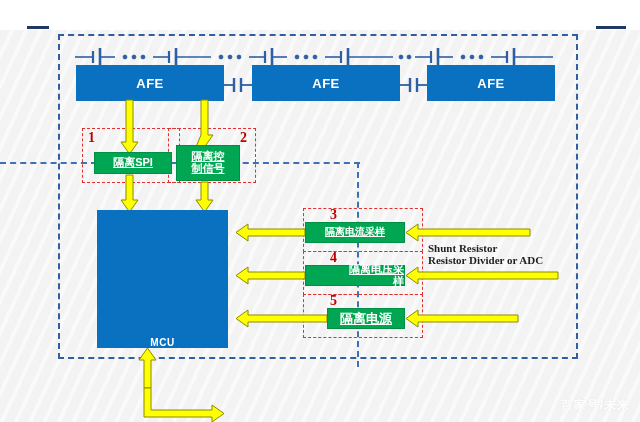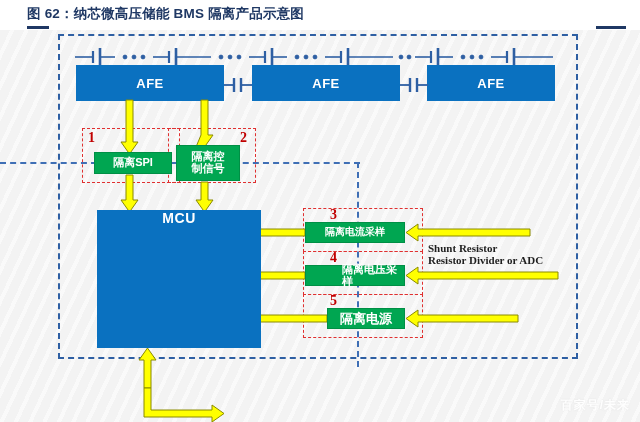--- a/index.html
+++ b/index.html
@@ -78,36 +78,37 @@
   }
   .afe1 { left: 76px;  top: 35px; width: 148px; height: 36px; }
   .afe2 { left: 252px; top: 35px; width: 148px; height: 36px; }
   .afe3 { left: 427px; top: 35px; width: 128px; height: 36px; }
   
   .afe-conn { position: absolute; top: 45px; }
   .afe-conn svg { display: block; }
   
   .mcu {
     position: absolute; left: 97px; top: 180px;
-    width: 164px; height: 138px;
+    width: 131px; height: 138px;
     background: #0a71c0;
-    color: #ffffff; font-size: 14px; font-weight: bold;
-    display: flex; align-items: flex-start; justify-content: center;
+    color: #ffffff; font-size: 10px; font-weight: bold;
+    display: flex; align-items: flex-end; justify-content: center;
     letter-spacing: .6px;
   }
   
   .gbox {
     position: absolute;
     background: #00a651;
     border: 1px solid #008f45;
     color: #ffffff;
     font-weight: bold;
     display: flex; align-items: center; justify-content: center;
-    text-align: left;
+    text-align: right;
     line-height: 1.05;
+    text-decoration: underline;
   }
   .g1 { left: 94px;  top: 122px; width: 78px;  height: 22px; font-size: 11px; }
   .g2 { left: 176px; top: 115px; width: 64px;  height: 36px; font-size: 11px; }
   .g3 { left: 305px; top: 192px; width: 100px; height: 21px; font-size: 10px; }
   .g4 { left: 305px; top: 235px; width: 100px; height: 21px; font-size: 11px; padding-left: 36px; }
   .g5 { left: 327px; top: 278px; width: 78px;  height: 21px; font-size: 13px; }
   .gcan {
     left: 110px; top: 336px; width: 75px; height: 22px;
     font-size: 11.5px; background: #00a651; border-color:#008f45;
   }
@@ -147,21 +148,20 @@
     letter-spacing: 1px; font-weight: bold;
     text-shadow: 0 0 2px rgba(200,200,200,.35);
   }
 </style>
 </head>
 <body>
 
 <div id="page">
 
   <div class="header-band"></div>
-  <div class="title">图 62：纳芯微高压储能 BMS 隔离产品示意图</div>
   <div class="title-rule-left"></div>
   <div class="title-rule-right"></div>
 
   <div class="canvas">
 
     <div class="outer-dash"></div>
     <div class="iso-line-h"></div>
     <div class="iso-line-v"></div>
 
     <div class="cellrow">

